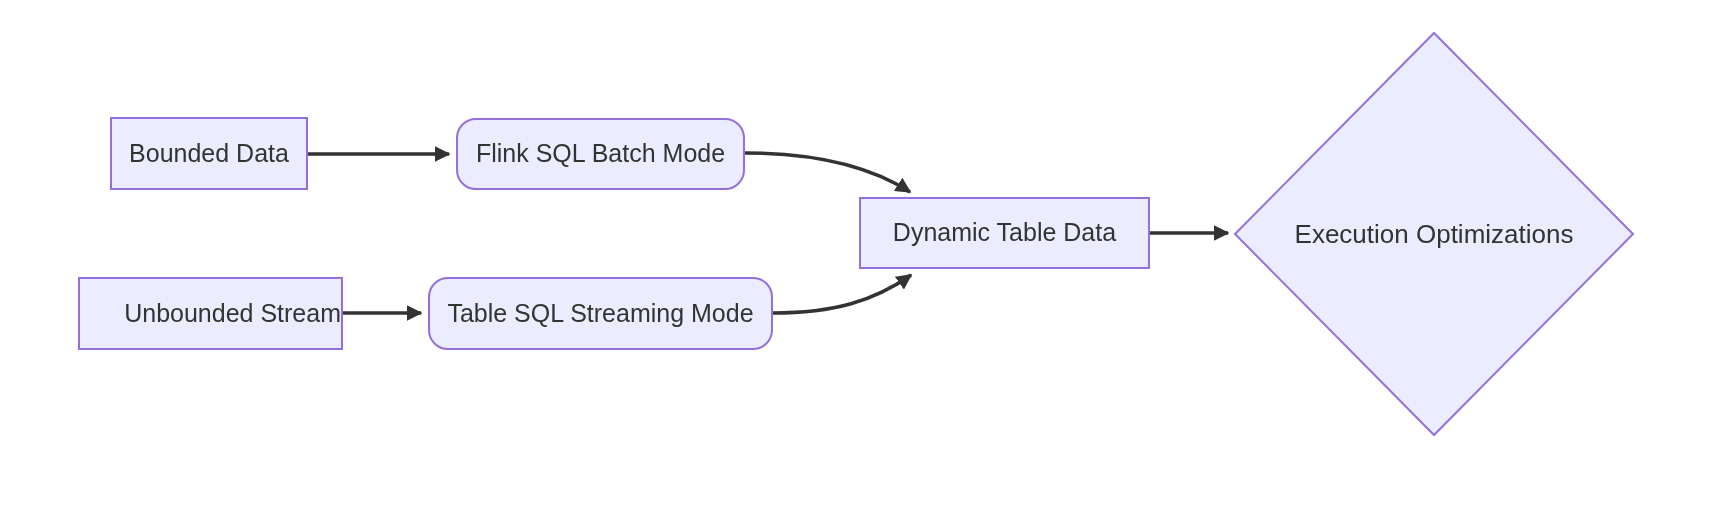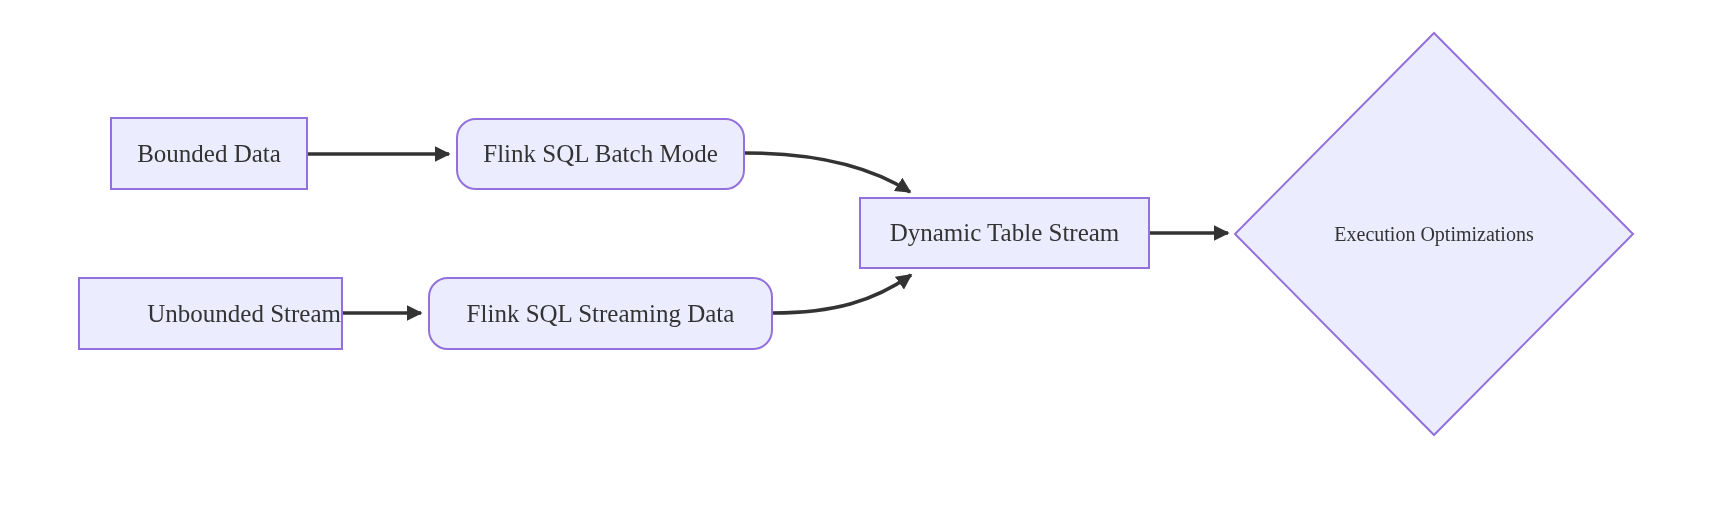--- a/index.html
+++ b/index.html
@@ -9,21 +9,21 @@
     --text-color: #333333;
     --bg: #ffffff;
   }
   * { box-sizing: border-box; }
   html, body { margin: 0; padding: 0; background: var(--bg); }
   .canvas {
     position: relative;
     width: 1716px;
     height: 522px;
     background: var(--bg);
-    font-family: Liberation Serif, serif;
+    font-family: Liberation Sans, sans-serif;
     overflow: hidden;
   }
   .edges-layer {
     position: absolute;
     left: 0; top: 0;
     width: 1716px; height: 522px;
   }
   .edge {
     fill: none;
     stroke: var(--edge-color);
@@ -48,21 +48,21 @@
     line-height: 1.1;
   }
   .node.rounded { border-radius: 20px; }
   .node-label { white-space: nowrap; }
   .diamond-label {
     position: absolute;
     display: flex;
     align-items: center;
     justify-content: center;
     color: var(--text-color);
-    font-size: 20px;
+    font-size: 26px;
     white-space: nowrap;
   }
   
   #node-bounded   { left: 110px; top: 117px; width: 198px; height: 73px; }
   #node-batch     { left: 456px; top: 118px; width: 289px; height: 72px; }
   #node-unbounded { left:  78px; top: 277px; width: 265px; height: 73px; justify-content: flex-end; }
   #node-streaming { left: 428px; top: 277px; width: 345px; height: 73px; }
   #node-dtm       { left: 859px; top: 197px; width: 291px; height: 72px; }
   #label-exec     { left: 1254px; top: 212px; width: 360px; height: 44px; }
 </style>
@@ -97,24 +97,24 @@
 
   <div id="node-batch" class="node rounded">
     <span class="node-label">Flink SQL Batch Mode</span>
   </div>
 
   <div id="node-unbounded" class="node">
     <span class="node-label">Unbounded Stream</span>
   </div>
 
   <div id="node-streaming" class="node rounded">
-    <span class="node-label">Flink SQL Streaming Data</span>
+    <span class="node-label">Table SQL Streaming Mode</span>
   </div>
 
   <div id="node-dtm" class="node">
-    <span class="node-label">Dynamic Table Stream</span>
+    <span class="node-label">Dynamic Table Data</span>
   </div>
 
   <div id="label-exec" class="diamond-label">
     <span class="node-label">Execution Optimizations</span>
   </div>
 
 </div>
 
 </body></html>

